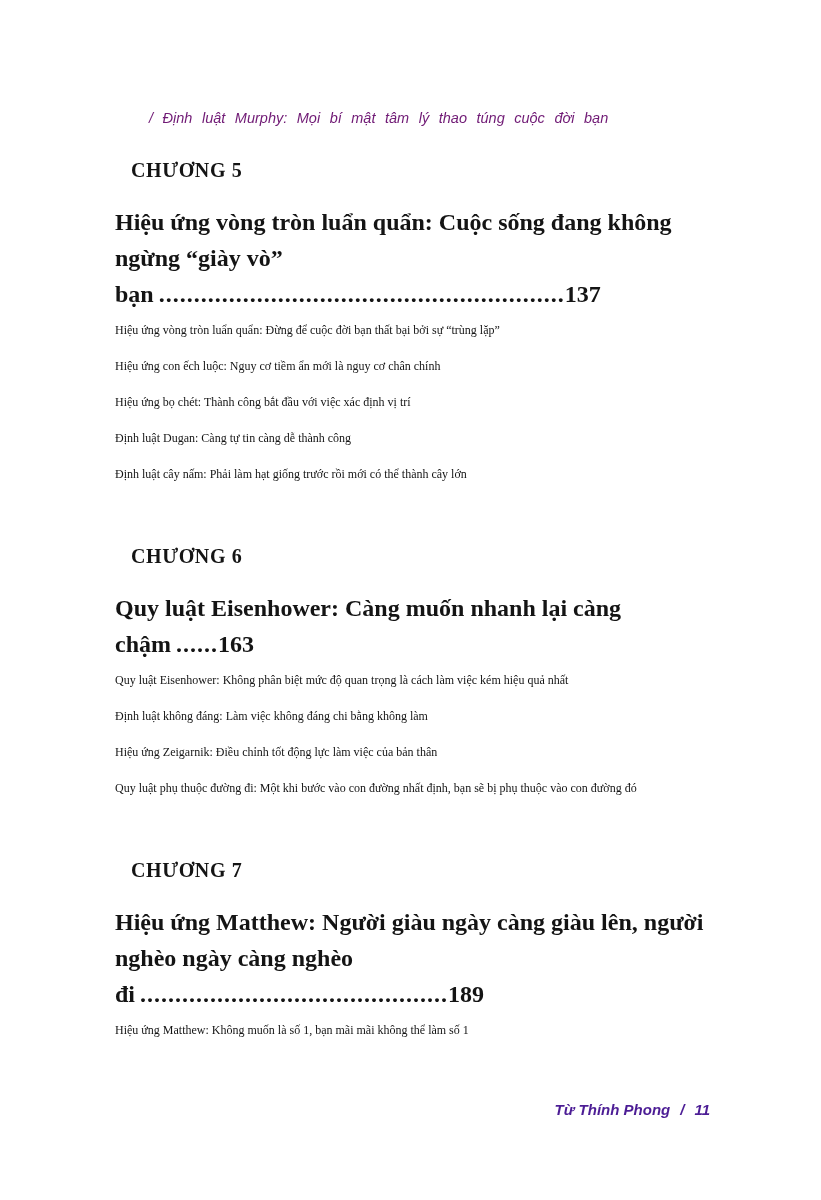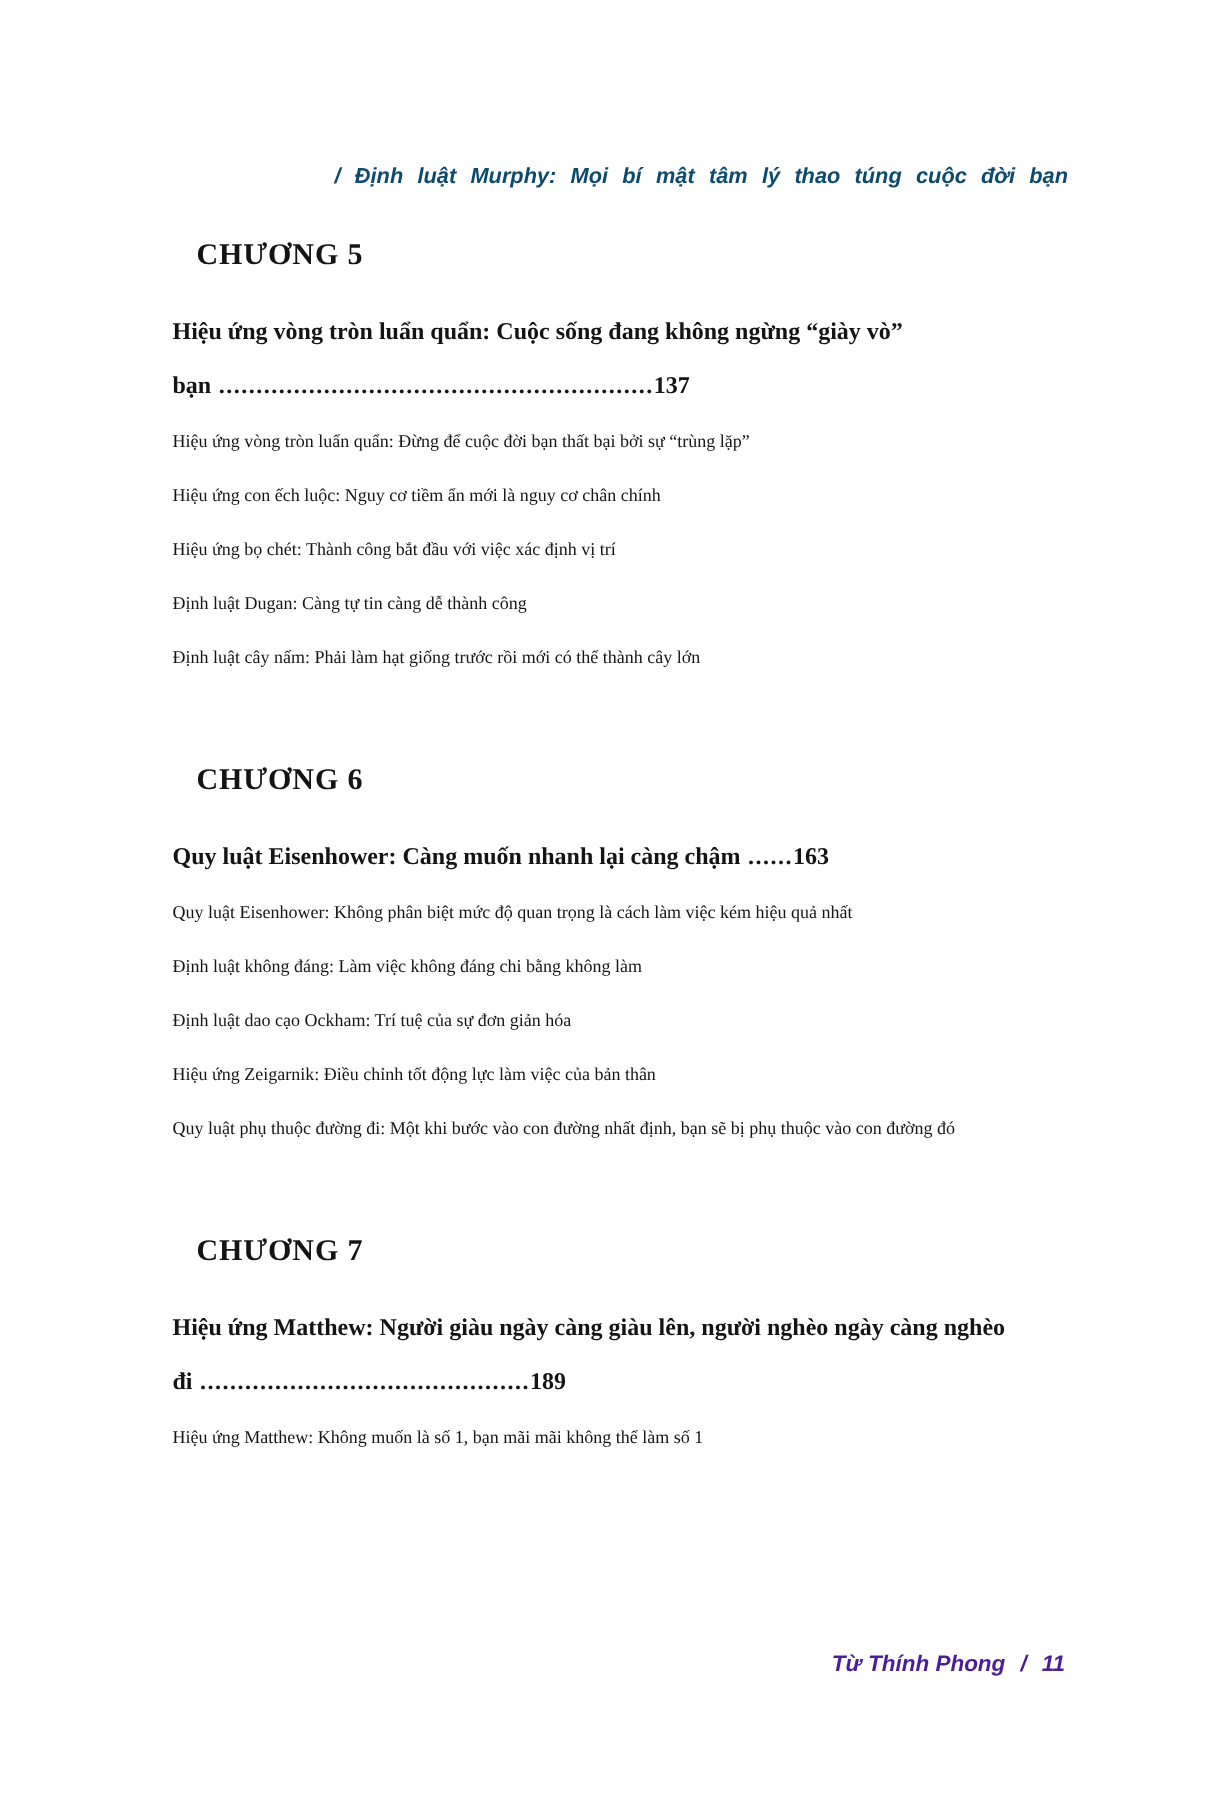--- a/index.html
+++ b/index.html
@@ -18,44 +18,43 @@
   }
   .content {
     position: absolute;
     left: 115px;
     top: 108px;
     width: 597px;
   }
   .running-head {
     font-family: "Liberation Sans", "DejaVu Sans", sans-serif;
     font-style: italic;
-    font-weight: bold;
+    font-weight: normal;
     font-size: 14.5px;
     line-height: 20px;
     word-spacing: 0.38em;
-    color: #0c4a6e;
+    color: #701a75;
     margin: 0 0 0 34px;
     white-space: nowrap;
-    text-align: right;
   }
   .chapter {
     margin-top: 46px;
   }
   .chapter.first {
     margin-top: 24px;
   }
   .chapter-label {
     font-size: 20px;
     font-weight: bold;
     letter-spacing: 0.6px;
     line-height: 36px;
     margin: 16px;
   }
   .toc-title {
-    font-size: 16px;
+    font-size: 24px;
     font-weight: bold;
     line-height: 36px;
     margin: 0;
     text-align: left;
   }
   .toc-title .dots {
     letter-spacing: 1px;
     margin-left: 5px;
   }
   .toc-item {
@@ -96,21 +95,20 @@
       <p class="toc-item">Hiệu ứng bọ chét: Thành công bắt đầu với việc xác định vị trí</p>
       <p class="toc-item">Định luật Dugan: Càng tự tin càng dễ thành công</p>
       <p class="toc-item">Định luật cây nấm: Phải làm hạt giống trước rồi mới có thể thành cây lớn</p>
     </section>
 
     <section class="chapter">
       <h2 class="chapter-label">CHƯƠNG 6</h2>
       <p class="toc-title"><span>Quy luật Eisenhower: Càng muốn nhanh lại càng chậm</span><span class="dots">......</span><span>163</span></p>
       <p class="toc-item">Quy luật Eisenhower: Không phân biệt mức độ quan trọng là cách làm việc kém hiệu quả nhất</p>
       <p class="toc-item">Định luật không đáng: Làm việc không đáng chi bằng không làm</p>
-      <p class="toc-item">Định luật dao cạo Ockham: Trí tuệ của sự đơn giản hóa</p>
       <p class="toc-item">Hiệu ứng Zeigarnik: Điều chỉnh tốt động lực làm việc của bản thân</p>
       <p class="toc-item">Quy luật phụ thuộc đường đi: Một khi bước vào con đường nhất định, bạn sẽ bị phụ thuộc vào con đường đó</p>
     </section>
 
     <section class="chapter">
       <h2 class="chapter-label">CHƯƠNG 7</h2>
       <p class="toc-title"><span>Hiệu ứng Matthew: Người giàu ngày càng giàu lên, người nghèo ngày càng nghèo đi</span><span class="dots">............................................</span><span>189</span></p>
       <p class="toc-item">Hiệu ứng Matthew: Không muốn là số 1, bạn mãi mãi không thể làm số 1</p>
     </section>
 

